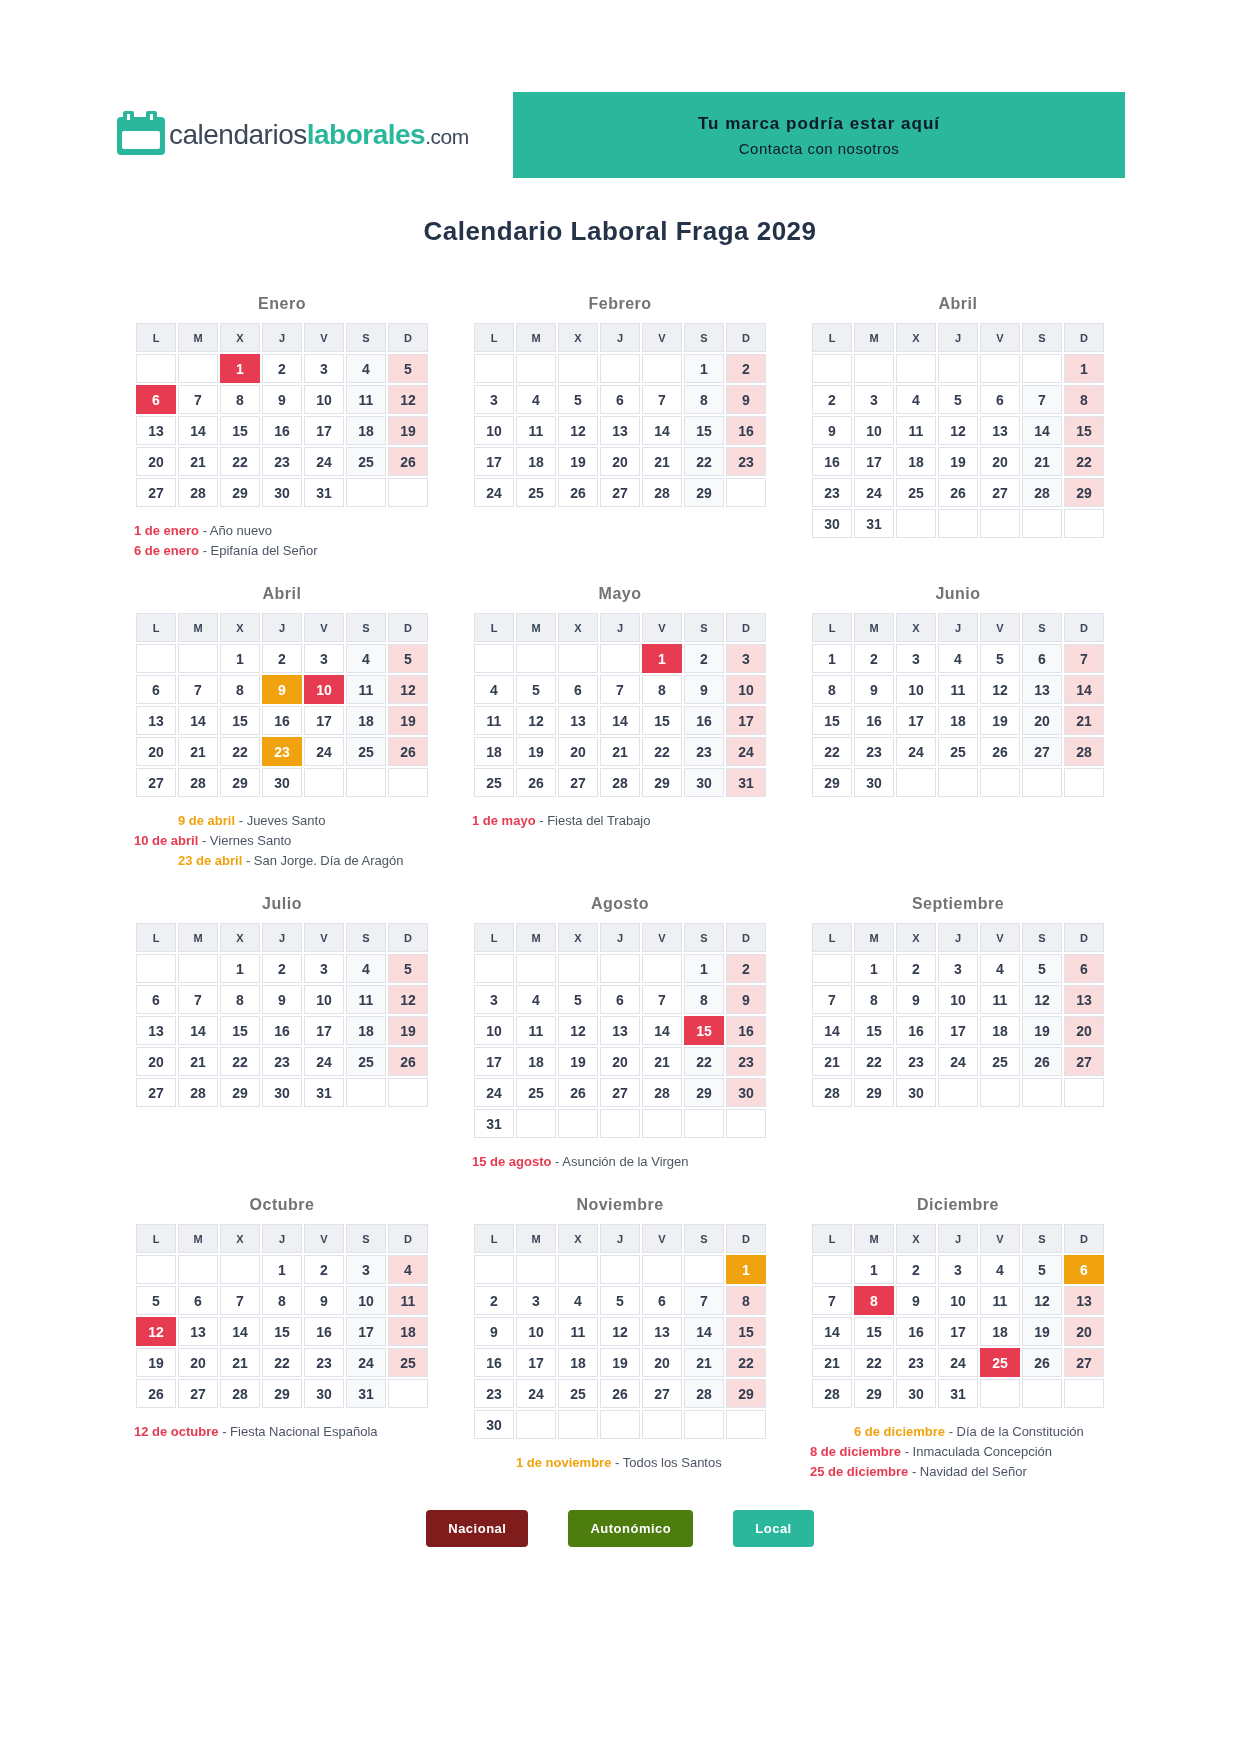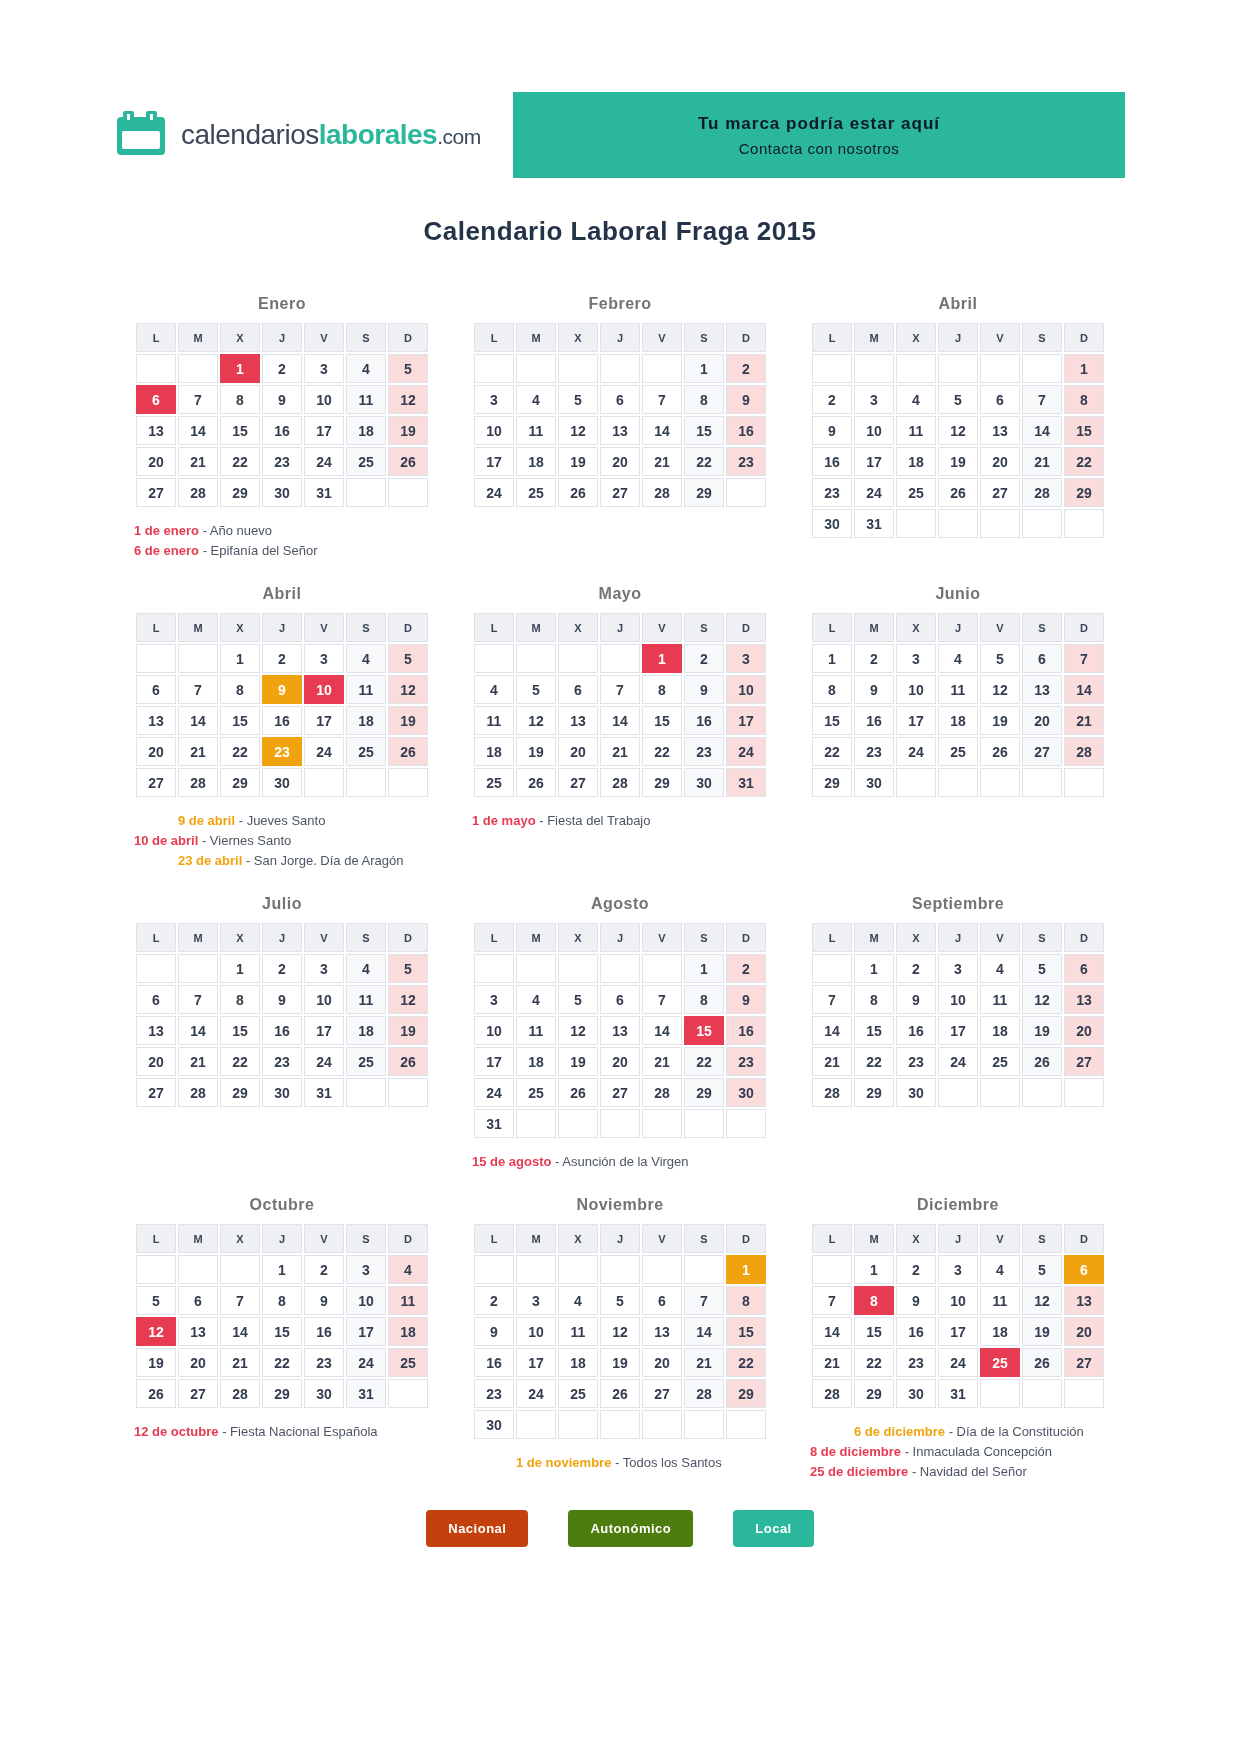--- a/index.html
+++ b/index.html
@@ -5,21 +5,21 @@
   html,body{margin:0;padding:0;background:#ffffff;}
   body{
     width:1240px;height:1754px;margin:0 auto;overflow:hidden;
     font-family:"Liberation Sans", sans-serif;color:#323c4e;
   }
   
   .header{
     margin:92px 115px 0 115px;height:86px;
     display:flex;justify-content:space-between;align-items:center;
   }
-  .logo{display:flex;align-items:center;gap:14px;cursor:pointer;}
+  .logo{display:flex;align-items:center;gap:2px;cursor:pointer;}
   .logo-text{font-size:28px;color:#3c4859;letter-spacing:-0.5px;}
   .logo-text .bold{color:#2ab79c;font-weight:bold;}
   .logo-text .tld{font-size:21px;color:#3c4859;}
   .banner{
     width:612px;height:86px;background:#2ab79c;color:#0f172a;
     display:flex;flex-direction:column;justify-content:center;align-items:center;
     gap:6px;cursor:pointer;
   }
   .banner-line1{font-size:17px;font-weight:bold;letter-spacing:1px;}
   .banner-line2{font-size:15px;letter-spacing:0.5px;}
@@ -59,21 +59,21 @@
   .hd-regional{color:#f0a30e;margin-left:44px;}
   
   .legend{
     margin-top:28px;display:flex;justify-content:center;gap:40px;
   }
   .legend-btn{
     border:none;color:#ffffff;font-family:"Liberation Sans",sans-serif;
     font-size:13px;font-weight:bold;letter-spacing:0.5px;
     padding:11px 22px;border-radius:4px;cursor:pointer;
   }
-  .legend-btn.national{background:#c2410c;}
+  .legend-btn.national{background:#7f1d1d;}
   .legend-btn.regional{background:#4d7c0f;}
   .legend-btn.local{background:#2ab79c;text-align:center;}
 </style>
 </head>
 <body>
 
 <div class="header">
   <div class="logo">
     <span>
       <svg width="52" height="48" viewBox="0 0 52 48">
@@ -86,21 +86,21 @@
       </svg>
     </span>
     <span class="logo-text"><span>calendarios</span><span class="bold">laborales</span><span class="tld">.com</span></span>
   </div>
   <div class="banner">
     <span class="banner-line1">Tu marca podría estar aquí</span>
     <span class="banner-line2">Contacta con nosotros</span>
   </div>
 </div>
 
-<h1 class="page-title">Calendario Laboral Fraga 2015</h1>
+<h1 class="page-title">Calendario Laboral Fraga 2029</h1>
 
 <div class="months-grid">
   <section class="month">
     <h2 class="month-title">Enero</h2>
     <table class="cal">
       <thead>
           <tr>
             <th>L</th>
             <th>M</th>
             <th>X</th>

